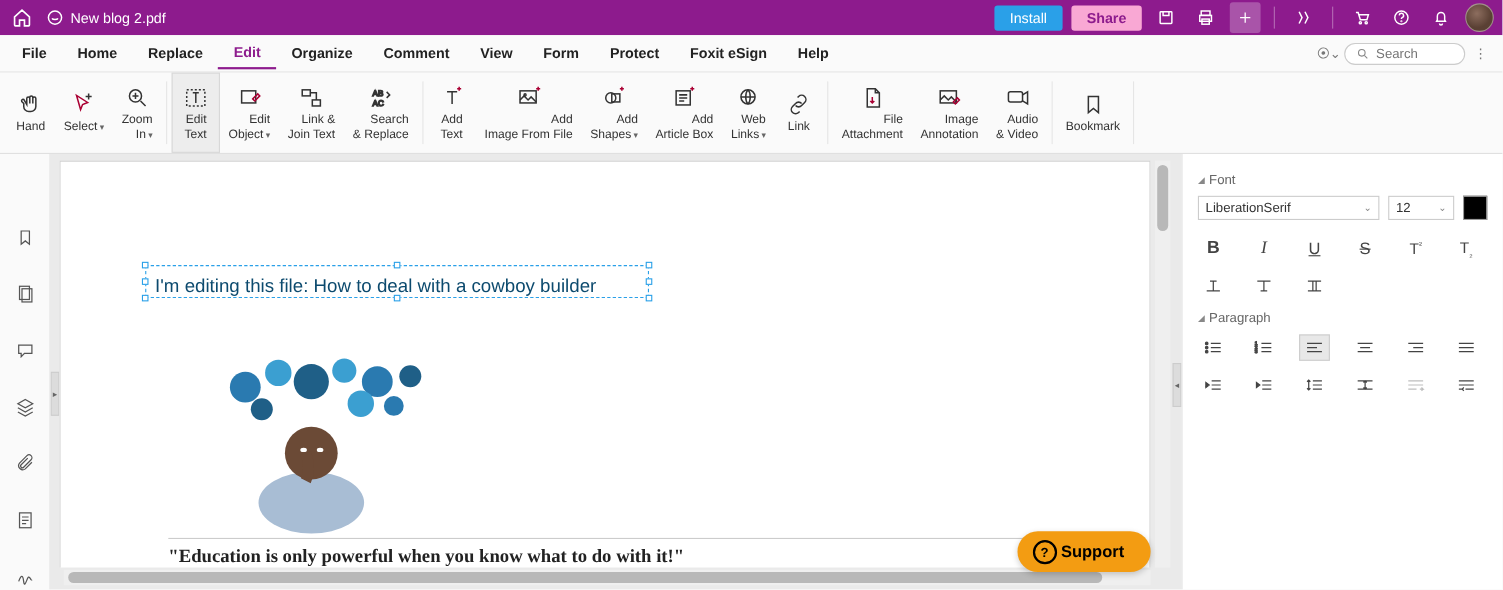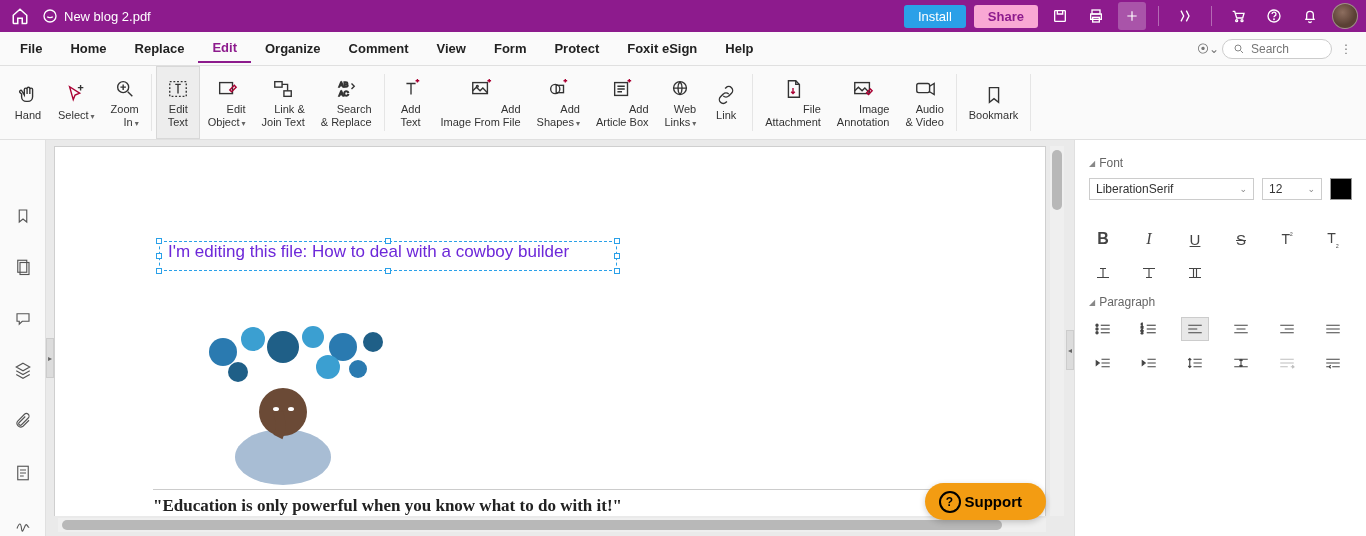--- a/index.html
+++ b/index.html
@@ -34,40 +34,40 @@
   .caret::after { content: "▾"; font-size: 8px; color: #666; margin-left: 2px; }
   
   .workspace { flex: 1; display: flex; min-height: 0; }
   
   .left-rail { width: 46px; background: #fafafa; border-right: 1px solid #e0e0e0; display: flex; flex-direction: column; align-items: center; padding-top: 64px; gap: 28px; }
   .rail-icon { width: 24px; height: 24px; color: #555; cursor: pointer; display:flex; align-items:center; justify-content:center;}
   
   .canvas-area { flex: 1; position: relative; background: #eaeaea; overflow: hidden; }
   .canvas-scroll { position: absolute; top: 0; left: 8px; right: 28px; bottom: 20px; background: #eaeaea; overflow: hidden;}
   .page { position: absolute; left: 0; right: 0; top: 6px; min-height: 700px; background: #fff; border: 1px solid #cfcfcf; }
-  .edit-text-box { position: absolute; left: 104px; top: 94px; width: 458px; height: 30px; border: 1px dashed #2aa0e8; display:flex; align-items:flex-start; padding: 0 8px; font-family: Georgia, 'Times New Roman', serif; font-size: 17px; color: #6d28d9; }
+  .edit-text-box { position: absolute; left: 77px; top: 94px; width: 458px; height: 30px; border: 1px dashed #2aa0e8; display:flex; align-items:flex-end; padding: 0 8px; font-family: Georgia, 'Times New Roman', serif; font-size: 17px; color: #0c4a6e; }
   .handle { position: absolute; width: 6px; height: 6px; background: #fff; border: 1px solid #2aa0e8; }
   .image-sub { position: absolute; left: 128px; top: 170px; width: 240px; height: 170px;}
   .quote-text { position: absolute; left: 98px; top: 342px; width: 810px; border-top: 1px solid #ccc; padding-top:6px; font-family: Georgia, 'Times New Roman', serif; font-size: 17px; font-weight: bold; color: #222;}
   .vscroll { position: absolute; right: 10px; top: 6px; width: 14px; bottom: 20px; background: #efefef; }
   .vthumb { position: absolute; left: 2px; right: 2px; top: 4px; height: 60px; background: #b8b8b8; border-radius: 5px; }
   .hscroll { position: absolute; left: 12px; right: 28px; bottom: 4px; height: 14px; background: #efefef; }
   .hthumb { position: absolute; top: 2px; bottom: 2px; left: 4px; width: 940px; background: #b8b8b8; border-radius: 5px; }
   .expand-handle { position: absolute; top: 50%; width: 8px; height: 40px; background: #dcdcdc; border:1px solid #ccc; display:flex; align-items:center; justify-content:center; font-size:8px; color:#666; cursor:pointer;}
   .expand-left { left: 0; }
   .expand-right { right: 0; top: 48%; }
   
   .format-panel { width: 292px; background: #fff; border-left: 1px solid #e0e0e0; display: flex; flex-direction: column; }
   .tab-header { display: flex; border-bottom: 1px solid #e0e0e0; }
   .tab { padding: 8px 14px; font-size: 13px; color: #333; border-top: 2px solid transparent; display:flex; align-items:center; gap:6px;}
   .tab.active { border-bottom: 2px solid #8d1b8d; background: #fff; }
   .format-body { padding: 10px 14px; font-size: 13px; color: #333; }
   .section-title { font-size: 12px; color: #666; margin: 6px 0 8px; display:flex; align-items:center; gap:4px;}
   .section-title::before { content: "◢"; font-size: 8px; color: #888; transform: rotate(0deg);}
-  .font-row { display: flex; gap: 8px; margin-bottom: 27px;}
+  .font-row { display: flex; gap: 8px; margin-bottom: 14px;}
   .font-select { flex: 1; border: 1px solid #ccc; padding: 3px 6px; font-size: 12px; display:flex; justify-content:space-between; align-items:center; background:#fff;}
   .size-select { width: 60px; border: 1px solid #ccc; padding: 3px 6px; font-size: 12px; display:flex; justify-content:space-between; align-items:center; background:#fff;}
   .color-swatch { width: 22px; height: 22px; background: #000; border:1px solid #999;}
   .icon-grid { display: flex; gap: 18px; margin-bottom: 10px; flex-wrap: wrap;}
   .fmt-btn { width: 28px; height: 24px; display: flex; align-items: center; justify-content: center; cursor: pointer; color: #444;}
   .fmt-btn.active { background: #e8e8e8; border: 1px solid #ccc; }
   
   .support-btn { position: absolute; right: 28px; bottom: 16px; background: #f39c12; color: #000; padding: 10px 24px 10px 40px; border-radius: 24px; font-size: 15px; font-weight: 600; cursor: pointer; box-shadow: 0 2px 6px rgba(0,0,0,0.2); }
   .support-btn::before { content: "?"; position: absolute; left: 14px; top: 50%; transform: translateY(-50%); width: 18px; height:18px; border: 2px solid #000; border-radius:50%; display:flex; align-items:center; justify-content:center; font-size:12px; font-weight:bold;}
 

